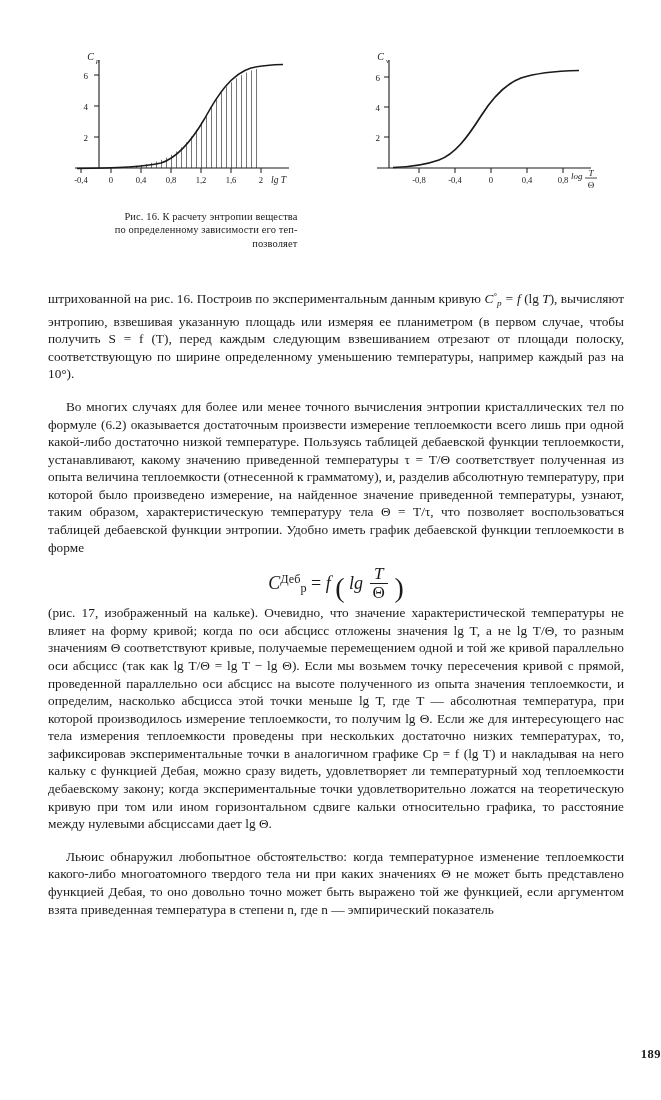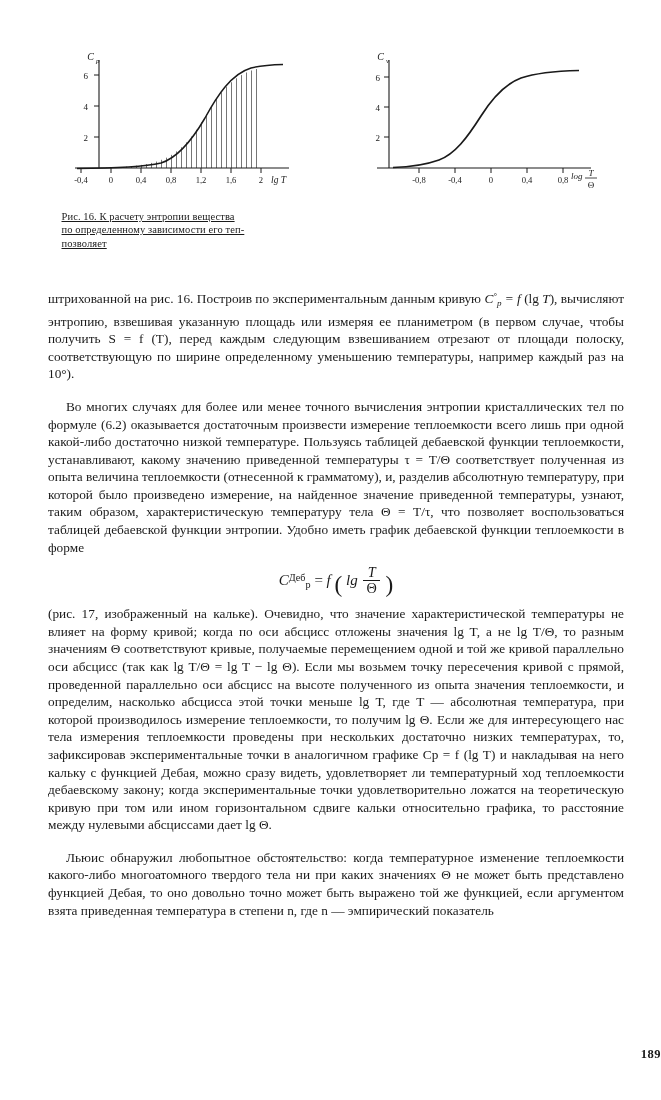--- a/index.html
+++ b/index.html
@@ -42,24 +42,23 @@
     width: 238px;
     height: 152px;
   }
   .plot-wrap svg {
     display: block;
   }
   .fig-caption {
     margin-top: 12px;
     font-size: 10.5px;
     line-height: 1.28;
-    text-align: left;
+    text-align: right;
     width: 236px;
     letter-spacing: .1px;
-    text-decoration: underline;
   }
   .fig-caption .ital {
     font-style: italic;
   }
 
   
   .body-text {
     position: absolute;
     top: 288px;
     left: 48px;
@@ -71,22 +70,22 @@
   }
   .para {
     margin: 0 0 0 0;
     text-indent: 18px;
   }
   .para.noindent { text-indent: 0; }
   .para + .para { margin-top: 15px; }
 
   .formula-block {
     text-align: center;
-    margin: 9px 0 9px 0;
-    font-size: 15px;
+    margin: 9px 0 2px 0;
+    font-size: 18px;
   }
 
   
   .mi { font-style: italic; }
   .frac {
     display: inline-block;
     vertical-align: -0.55em;
     text-align: center;
     font-size: .95em;
     line-height: 1.05;

